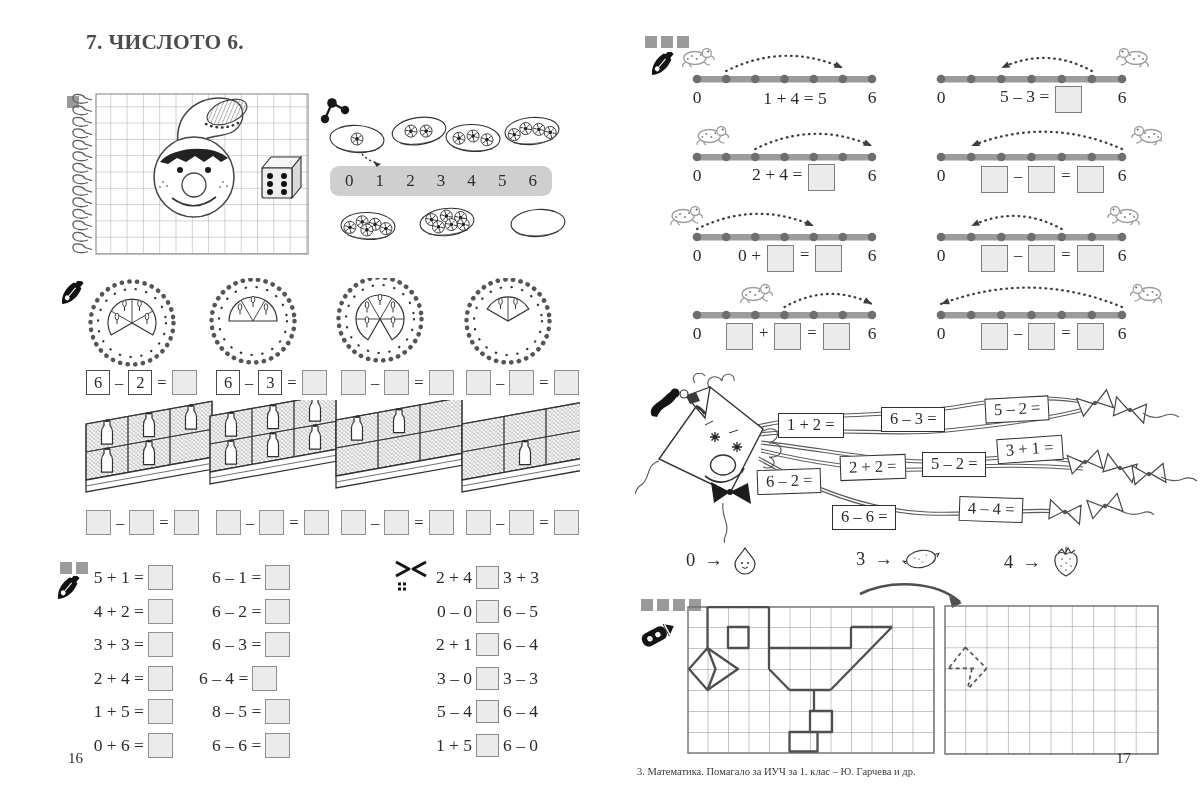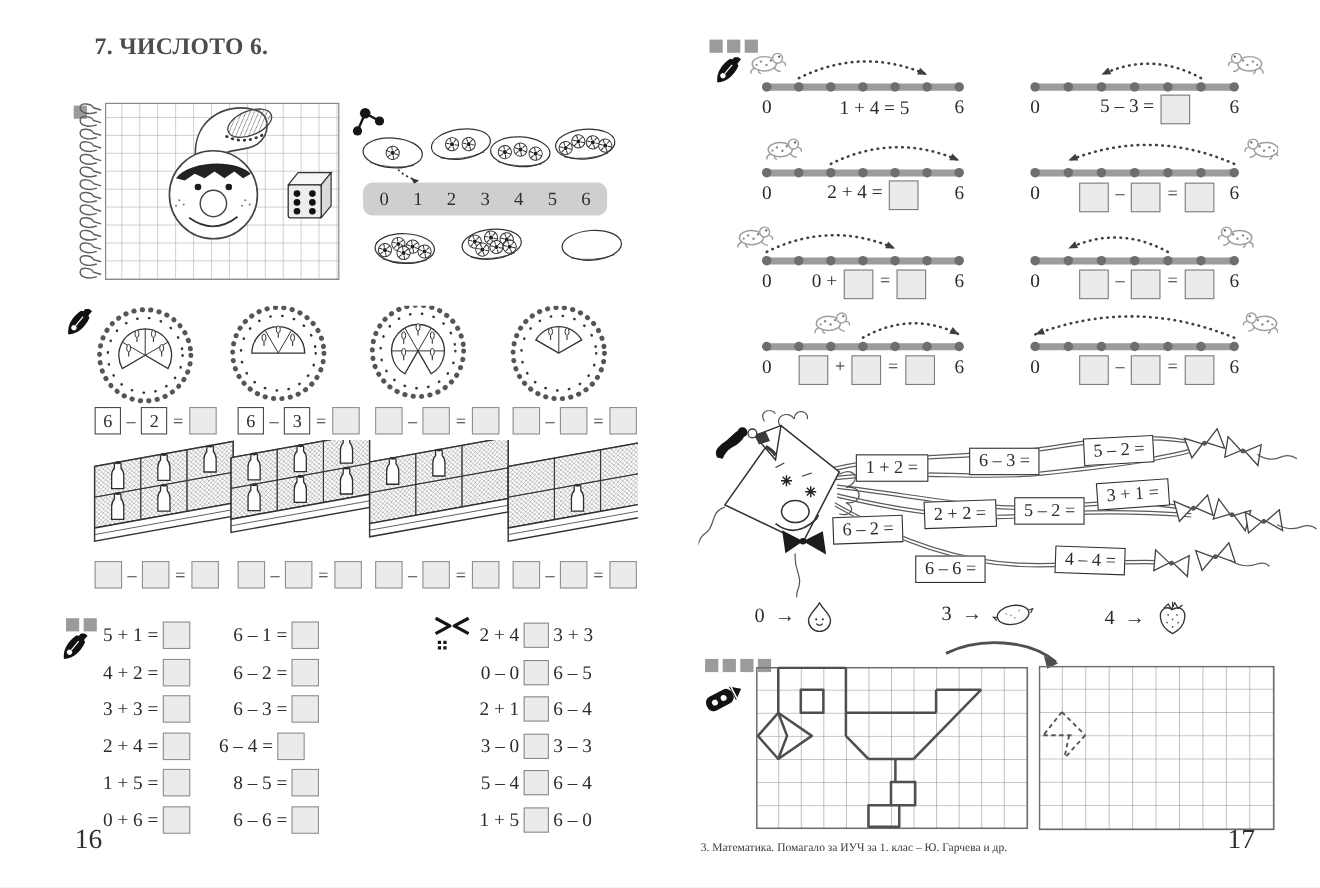--- a/index.html
+++ b/index.html
@@ -21,21 +21,21 @@
   .al{min-width:52px;text-align:right}
   .sl{min-width:46px;text-align:right}
   .cl{min-width:40px;text-align:right}
   .cr{min-width:40px;text-align:left}
   .cbox{width:21px;height:21px;border:1.4px solid #8a8a8a;background:#ebebeb;display:inline-block}
   .nlc{position:absolute;display:flex;gap:6px;font-size:17.5px}
   .nlab{position:absolute;width:16px;text-align:center;font-size:17.5px}
   .keq{position:absolute;border:1.6px solid #2f2f2f;background:#fff;padding:1px 8px 2px;font-size:16.5px;white-space:nowrap}
   .legend-item{position:absolute;display:flex;align-items:center;gap:9px;font-size:18.5px}
   .footer{position:absolute;left:637px;top:766px;font-size:10.5px;color:#3a3a3a}
-  .pageno{position:absolute;font-size:25px;color:#2f2f2f}
+  .pageno{position:absolute;font-size:15px;color:#2f2f2f}
 </style>
 </head>
 <body>
 
 <div id="root">
 
   <svg width="0" height="0" style="position:absolute" aria-hidden="true">
     <defs>
       <pattern id="gridpat" width="16.3" height="16.3" patternUnits="userSpaceOnUse">
         <path d="M16.3,0 H0 V16.3" fill="none" stroke="#a0a0a0" stroke-width="0.9"></path>

